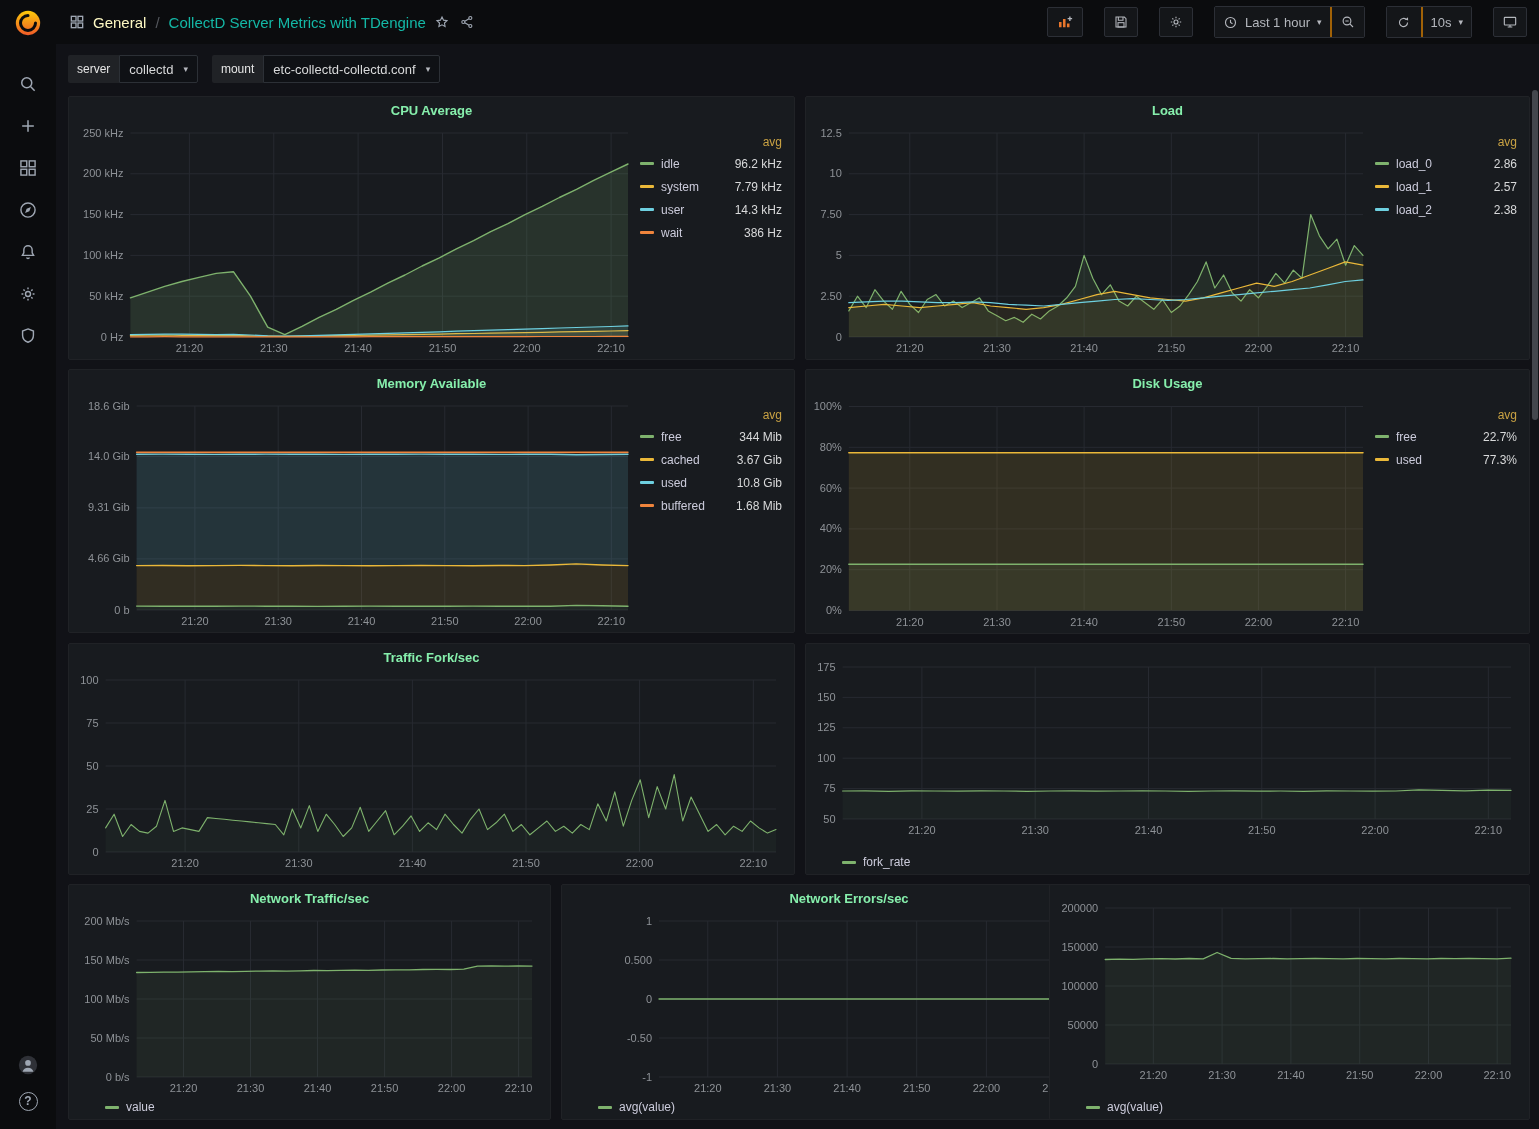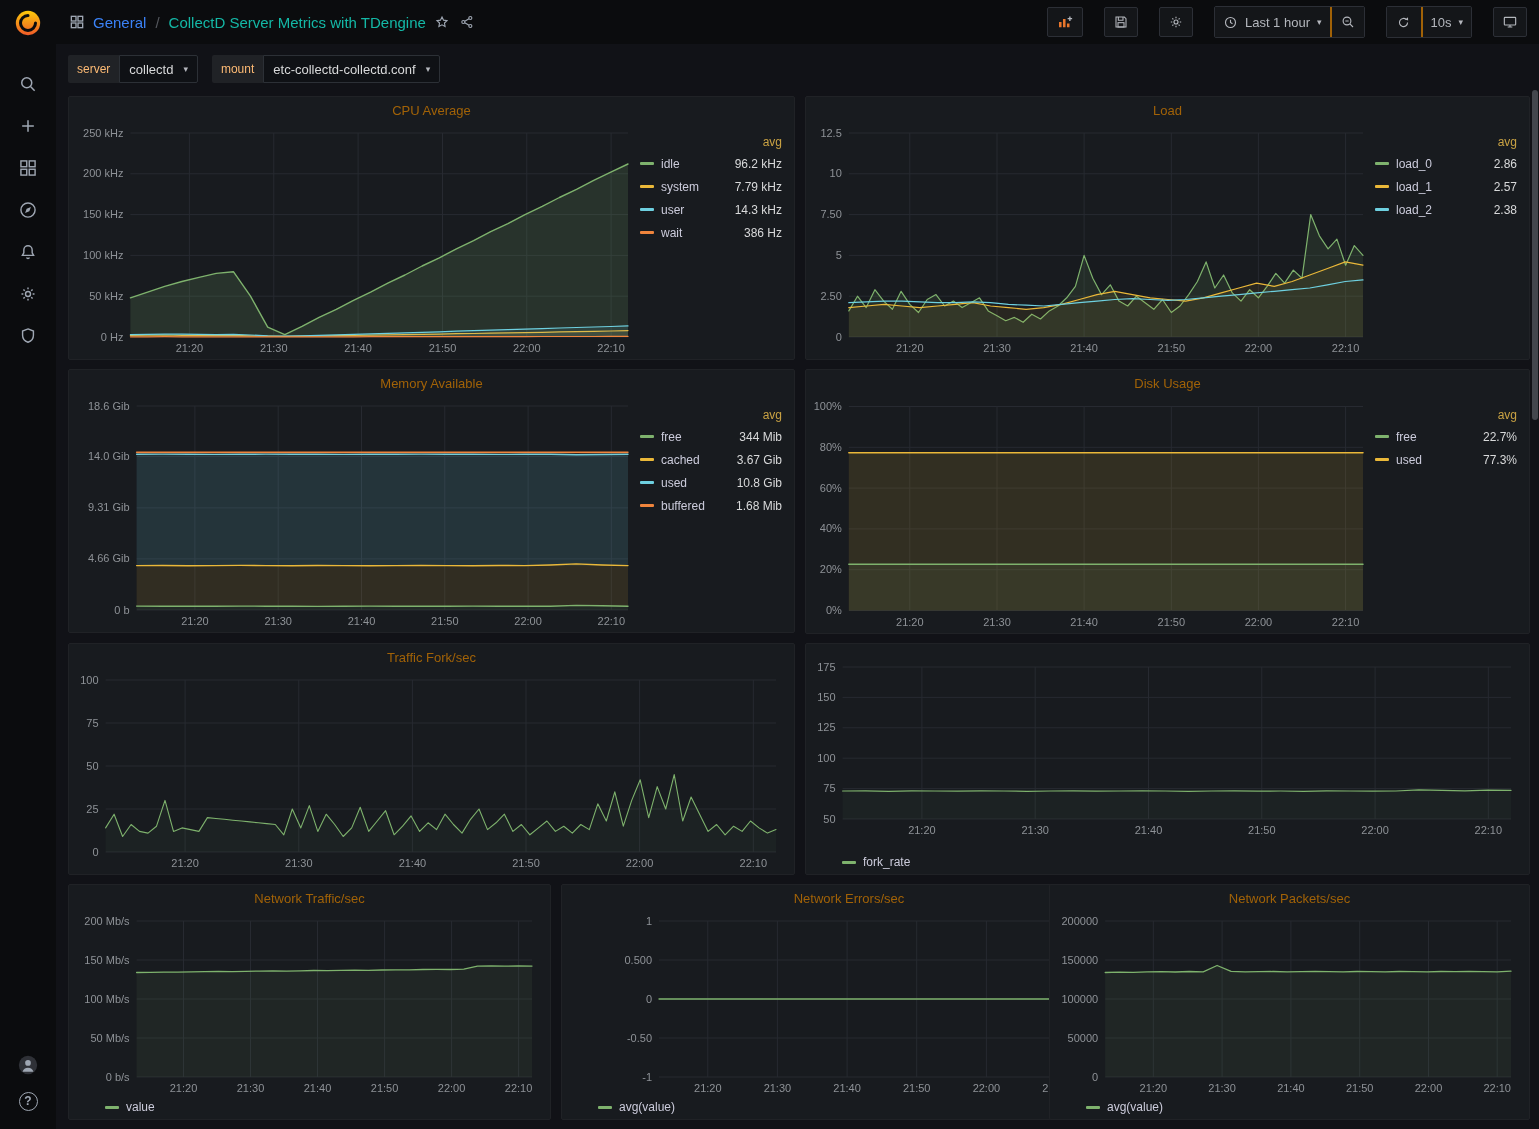--- a/index.html
+++ b/index.html
@@ -16,45 +16,45 @@
   .side-spacer{flex:1}
   .side-bottom{display:flex;flex-direction:column;gap:16px;align-items:center;margin-bottom:18px}
   .qicon{width:19px;height:19px;border:1.6px solid #9fa7b3;border-radius:50%;color:#9fa7b3;
          display:flex;align-items:center;justify-content:center;font-size:12px;font-weight:bold}
 
   
   .topbar{position:absolute;left:56px;right:0;top:0;height:44px;background:#0b0c0e;
           display:flex;align-items:center;padding:0 12px;gap:8px}
   .crumb{display:flex;align-items:center;gap:9px;font-size:15px}
   .crumb .sep{color:#55585e}
-  .crumb-folder{color:#3b82f6;cursor:pointer}
+  .crumb-folder{color:#fef9c3;cursor:pointer}
   .crumb-title{color:#14b8a6}
   .mini-ic{width:17px;height:17px;color:#9fa7b3;display:flex;align-items:center;justify-content:center;cursor:pointer}
   .tb-right{margin-left:auto;display:flex;align-items:center;gap:21px}
   .tbtn{height:30px;min-width:34px;border:1px solid #2c2f36;background:#141619;border-radius:2px;
         display:flex;align-items:center;justify-content:center;color:#b4b7bd;padding:0 8px;gap:7px;
         font-size:13px;cursor:pointer}
   .group{display:flex;border:1px solid #2c2f36;border-radius:2px}
   .group .tbtn{border:none;border-left:2px solid #a16207;border-radius:0}
   .group .tbtn:first-child{border-left:none}
   .caret{font-size:9px;color:#b4b7bd}
 
   
   .dash{position:absolute;left:56px;top:44px;right:0;bottom:0;background:#111217}
   .vars{position:absolute;left:12px;top:11px;display:flex;gap:14px}
   .var{display:flex;height:28px;font-size:13px;cursor:pointer}
-  .var-label{background:#202226;color:#fdba74;display:flex;align-items:center;padding:0 9px;
+  .var-label{background:#202226;color:#e5e5e5;display:flex;align-items:center;padding:0 9px;
              font-size:12px;border-radius:2px 0 0 2px}
   .var-value{background:#0f1115;border:1px solid #2c3036;display:flex;align-items:center;gap:10px;
              padding:0 9px;color:#d8d9da;border-radius:0 2px 2px 0}
 
   .panel{position:absolute;background:#181b1f;border:1px solid #202226;border-radius:2px;
          display:flex;flex-direction:column}
   .panel-title{height:26px;flex:0 0 26px;display:flex;align-items:center;justify-content:center;
-               font-size:13px;font-weight:400;color:#a16207;cursor:pointer}
+               font-size:13px;font-weight:700;color:#86efac;cursor:pointer}
   .panel-body{flex:1;display:flex;min-height:0;padding:0 6px 2px 6px}
   .panel-body.col{flex-direction:column}
   .chart{flex:1;min-width:0;min-height:0}
   .row .chart{height:100%}
   .grid{stroke:#272a31;stroke-width:1}
   .ax{font:11px "Liberation Sans",sans-serif;fill:#8e9297}
 
   .legend-right{flex:0 0 148px;padding:12px 6px 0 0;font-size:12px}
   .lg-head{display:flex;justify-content:flex-end;margin-bottom:3px;cursor:pointer}
   .lg-row{display:flex;align-items:center;gap:7px;height:23px;cursor:pointer}
@@ -629,21 +629,20 @@
       <div class="legend-bottom">
           <div class="lg-row">
             <span class="lg-dash" style="background:#7EB26D"></span>
             <span class="lg-name">avg(value)</span>
           </div>
         </div>
     </div>
   </section>
 
   <section class="panel p8">
-    <div class="panel-title">Network Packets/sec</div>
     <div class="panel-body col">
       <svg class="chart" viewBox="0 0 467 186">
           <line class="grid" x1="49.2" x2="455" y1="166.0" y2="166.0"></line>
           <text class="ax" x="42.2" y="169.5" text-anchor="end">0</text>
           <line class="grid" x1="49.2" x2="455" y1="127.0" y2="127.0"></line>
           <text class="ax" x="42.2" y="130.5" text-anchor="end">50000</text>
           <line class="grid" x1="49.2" x2="455" y1="88.0" y2="88.0"></line>
           <text class="ax" x="42.2" y="91.5" text-anchor="end">100000</text>
           <line class="grid" x1="49.2" x2="455" y1="49.0" y2="49.0"></line>
           <text class="ax" x="42.2" y="52.5" text-anchor="end">150000</text>

